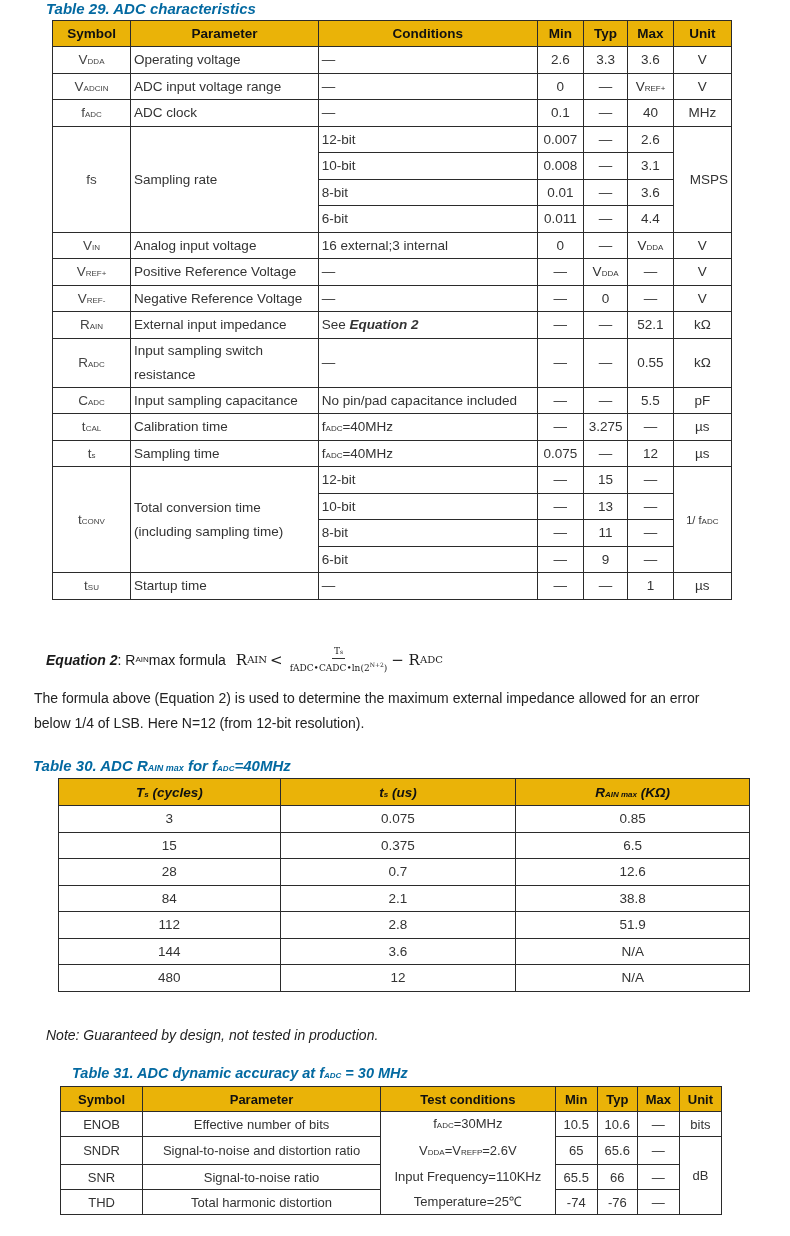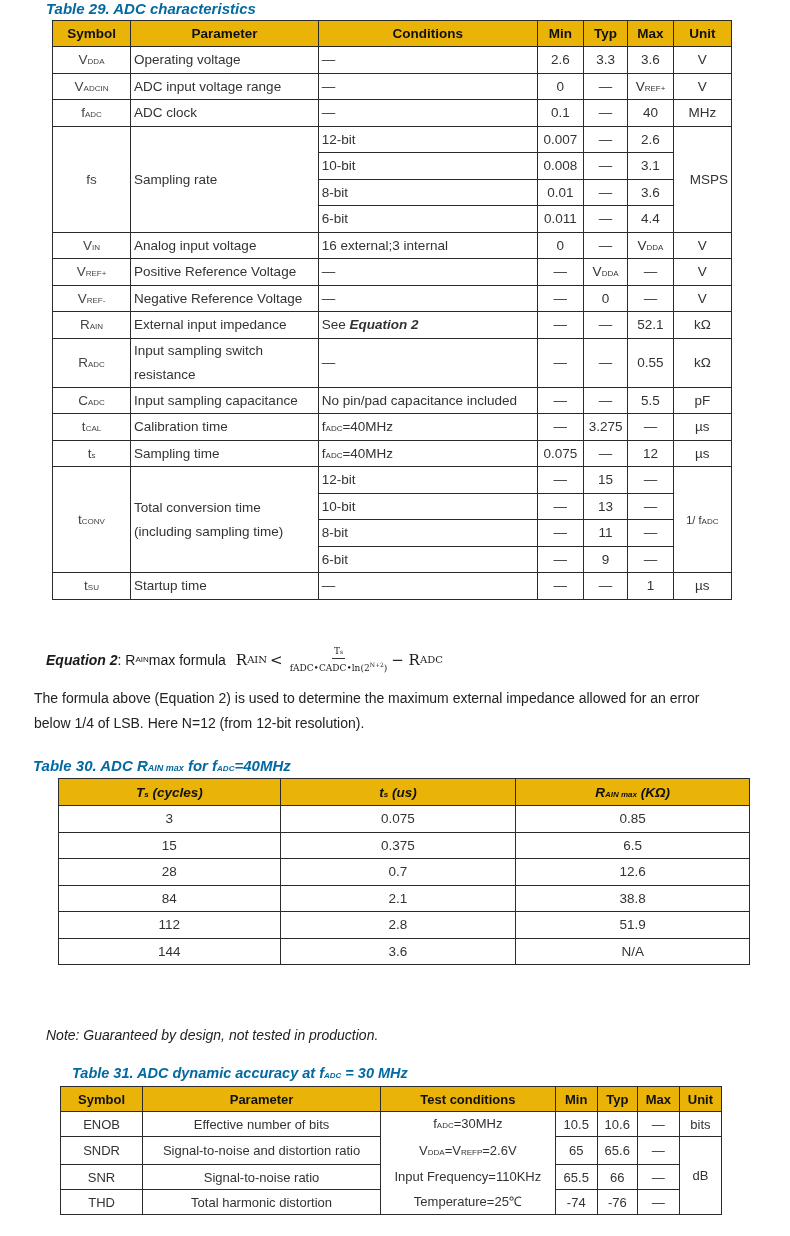--- a/index.html
+++ b/index.html
@@ -295,20 +295,25 @@
       <tr>
         <td>112</td>
         <td>2.8</td>
         <td>51.9</td>
       </tr>
       <tr>
         <td>144</td>
         <td>3.6</td>
         <td>N/A</td>
       </tr>
+      <tr>
+        <td>480</td>
+        <td>12</td>
+        <td>N/A</td>
+      </tr>
     </tbody>
 </table>
 <div class="note">Note: Guaranteed by design, not tested in production.</div>
 
 <div class="cap" style="left:72px;top:1065px;font-size:14.5px;"><span>Table 31. ADC dynamic accuracy at f</span><span class="sb">ADC</span><span> = 30 MHz</span></div>
 <table id="t31">
   <colgroup>
       <col style="width:78px">
       <col style="width:226px">
       <col style="width:166px">

